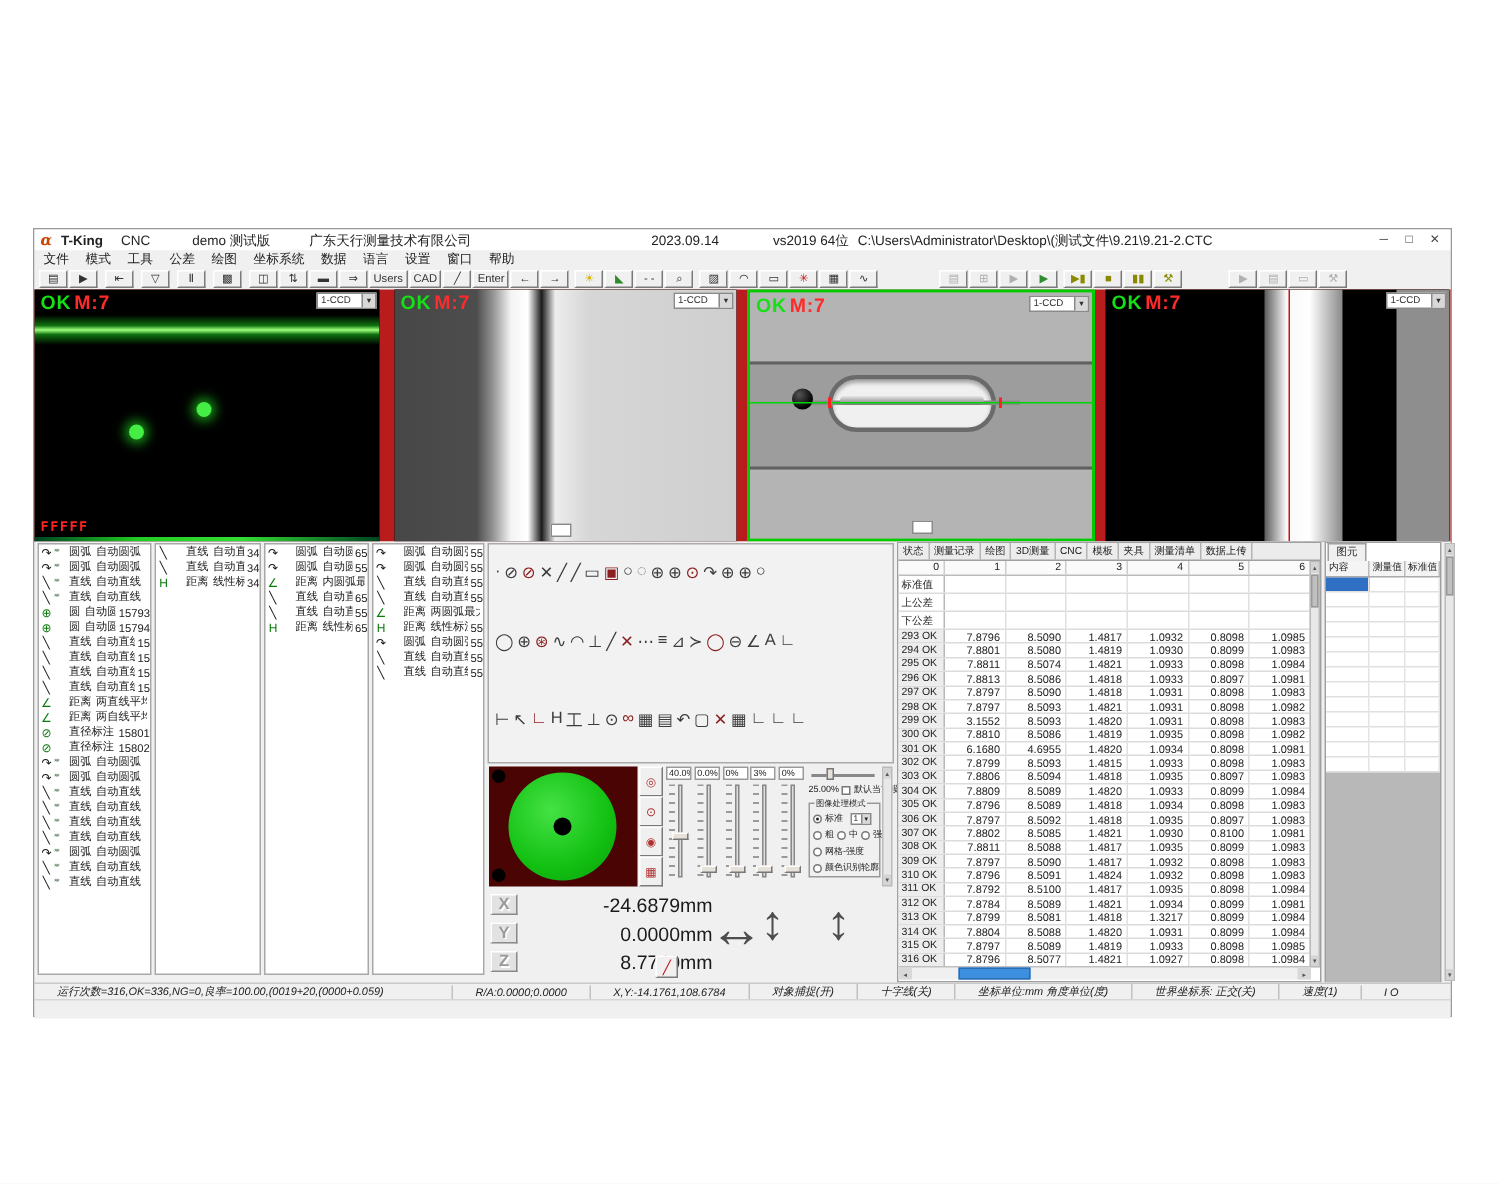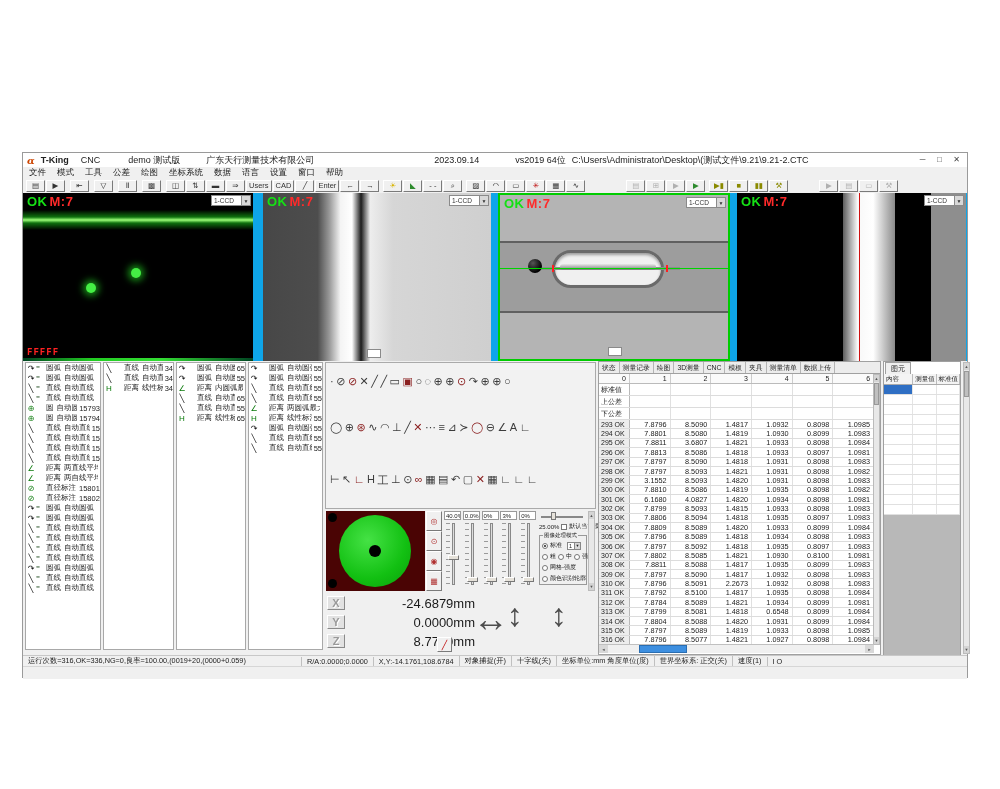--- a/index.html
+++ b/index.html
@@ -28,21 +28,21 @@
           border:1px solid; border-color:#fff #7a7a7a #7a7a7a #fff; font-size:7.5px; color:#333;
           display:flex; align-items:center; justify-content:center; line-height:1; cursor:default; }
   .tbtn.warn { color:#d8b400; }
   .tbtn.green { color:#2e8b2e; }
   .tbtn.red { color:#c01818; }
   .tbtn.olive { color:#8a8a00; }
   .tbtn.dim { color:#b0b0b0; }
   .tsp { height:12px; }
 
   
-  .camrow { position:absolute; left:0; top:40px; width:100%; height:168px; background:#0ea5e9; }
+  .camrow { position:absolute; left:0; top:40px; width:100%; height:168px; background:#b91c1c; }
   .cam { position:absolute; top:0; height:168px; background:#000; overflow:hidden; }
   .cam-label { position:absolute; left:4px; top:1px; font-size:13px; font-weight:bold; z-index:5; letter-spacing:0.5px; }
   .cam-ok { color:#15e015; }
   .cam-m { color:#ff2a2a; margin-left:2px; }
   .cam-select { position:absolute; right:2px; top:2px; width:40px; height:11px; background:#fff;
                 border:1px solid #8a8a8a; display:flex; align-items:center; font-size:6.5px; color:#333; z-index:6; }
   .cam-select .txt { flex:1; padding-left:2px; overflow:hidden; }
   .cam-select .arr { width:9px; height:100%; background:#d8d8d8; border-left:1px solid #8a8a8a;
                      font-size:5px; display:flex; align-items:center; justify-content:center; color:#333; }
   
@@ -177,21 +177,21 @@
   .ephc { font-size:6.5px; line-height:10px; padding-left:2px; border-right:1px solid #bbb; overflow:hidden; white-space:nowrap; }
   .epbody { position:absolute; left:0; top:23px; width:100%; }
   .eprow { display:flex; height:10px; border-bottom:1px solid #e0e0e0; }
   .epc { border-right:1px solid #e4e4e4; height:100%; }
   .epc.sel { background:#2f6fc4; }
   .epgray { position:absolute; left:0; top:153px; width:100%; height:140px; background:#b8b8b8; }
 
   
   .statusbar { position:absolute; left:0; top:502px; width:100%; height:11px; background:#f0f0f0;
                border-top:1px solid #c8c8c8; display:flex; align-items:center; overflow:hidden; }
-  .sseg { font-size:7.3px; padding:0 5px; border-left:1px solid #c0c0c0; white-space:nowrap; color:#222; }
+  .sseg { font-size:7.3px; padding:0 15px; border-left:1px solid #c0c0c0; white-space:nowrap; color:#222;font-style:italic; }
   .sseg:first-child { border-left:none; width:278px; flex:none; }
   .bottomstrip { position:absolute; left:0; top:513px; width:100%; height:13px; background:#f0f0f0; border-top:1px solid #d6d6d6; }
 </style>
 </head>
 <body>
 
 <div class="page">
   <div class="window">
 
     <div class="titlebar">
@@ -851,21 +851,21 @@
               <span class="tcell">7.8801</span>
               <span class="tcell">8.5080</span>
               <span class="tcell">1.4819</span>
               <span class="tcell">1.0930</span>
               <span class="tcell">0.8099</span>
               <span class="tcell">1.0983</span>
             </div>
             <div class="trow dr">
               <span class="tlab">295  OK</span>
               <span class="tcell">7.8811</span>
-              <span class="tcell">3.6807</span>
+              <span class="tcell">8.5074</span>
               <span class="tcell">1.4821</span>
               <span class="tcell">1.0933</span>
               <span class="tcell">0.8098</span>
               <span class="tcell">1.0984</span>
             </div>
             <div class="trow dr">
               <span class="tlab">296  OK</span>
               <span class="tcell">7.8813</span>
               <span class="tcell">8.5086</span>
               <span class="tcell">1.4818</span>
@@ -905,21 +905,21 @@
               <span class="tcell">7.8810</span>
               <span class="tcell">8.5086</span>
               <span class="tcell">1.4819</span>
               <span class="tcell">1.0935</span>
               <span class="tcell">0.8098</span>
               <span class="tcell">1.0982</span>
             </div>
             <div class="trow dr">
               <span class="tlab">301  OK</span>
               <span class="tcell">6.1680</span>
-              <span class="tcell">4.0827</span>
+              <span class="tcell">4.6955</span>
               <span class="tcell">1.4820</span>
               <span class="tcell">1.0934</span>
               <span class="tcell">0.8098</span>
               <span class="tcell">1.0981</span>
             </div>
             <div class="trow dr">
               <span class="tlab">302  OK</span>
               <span class="tcell">7.8799</span>
               <span class="tcell">8.5093</span>
               <span class="tcell">1.4815</span>
@@ -987,21 +987,21 @@
               <span class="tcell">8.5090</span>
               <span class="tcell">1.4817</span>
               <span class="tcell">1.0932</span>
               <span class="tcell">0.8098</span>
               <span class="tcell">1.0983</span>
             </div>
             <div class="trow dr">
               <span class="tlab">310  OK</span>
               <span class="tcell">7.8796</span>
               <span class="tcell">8.5091</span>
-              <span class="tcell">2.2673</span>
+              <span class="tcell">1.4824</span>
               <span class="tcell">1.0932</span>
               <span class="tcell">0.8098</span>
               <span class="tcell">1.0983</span>
             </div>
             <div class="trow dr">
               <span class="tlab">311  OK</span>
               <span class="tcell">7.8792</span>
               <span class="tcell">8.5100</span>
               <span class="tcell">1.4817</span>
               <span class="tcell">1.0935</span>
@@ -1015,21 +1015,21 @@
               <span class="tcell">1.4821</span>
               <span class="tcell">1.0934</span>
               <span class="tcell">0.8099</span>
               <span class="tcell">1.0981</span>
             </div>
             <div class="trow dr">
               <span class="tlab">313  OK</span>
               <span class="tcell">7.8799</span>
               <span class="tcell">8.5081</span>
               <span class="tcell">1.4818</span>
-              <span class="tcell">0.6548</span>
+              <span class="tcell">1.3217</span>
               <span class="tcell">0.8099</span>
               <span class="tcell">1.0984</span>
             </div>
             <div class="trow dr">
               <span class="tlab">314  OK</span>
               <span class="tcell">7.8804</span>
               <span class="tcell">8.5088</span>
               <span class="tcell">1.4820</span>
               <span class="tcell">1.0931</span>
               <span class="tcell">0.8099</span>

